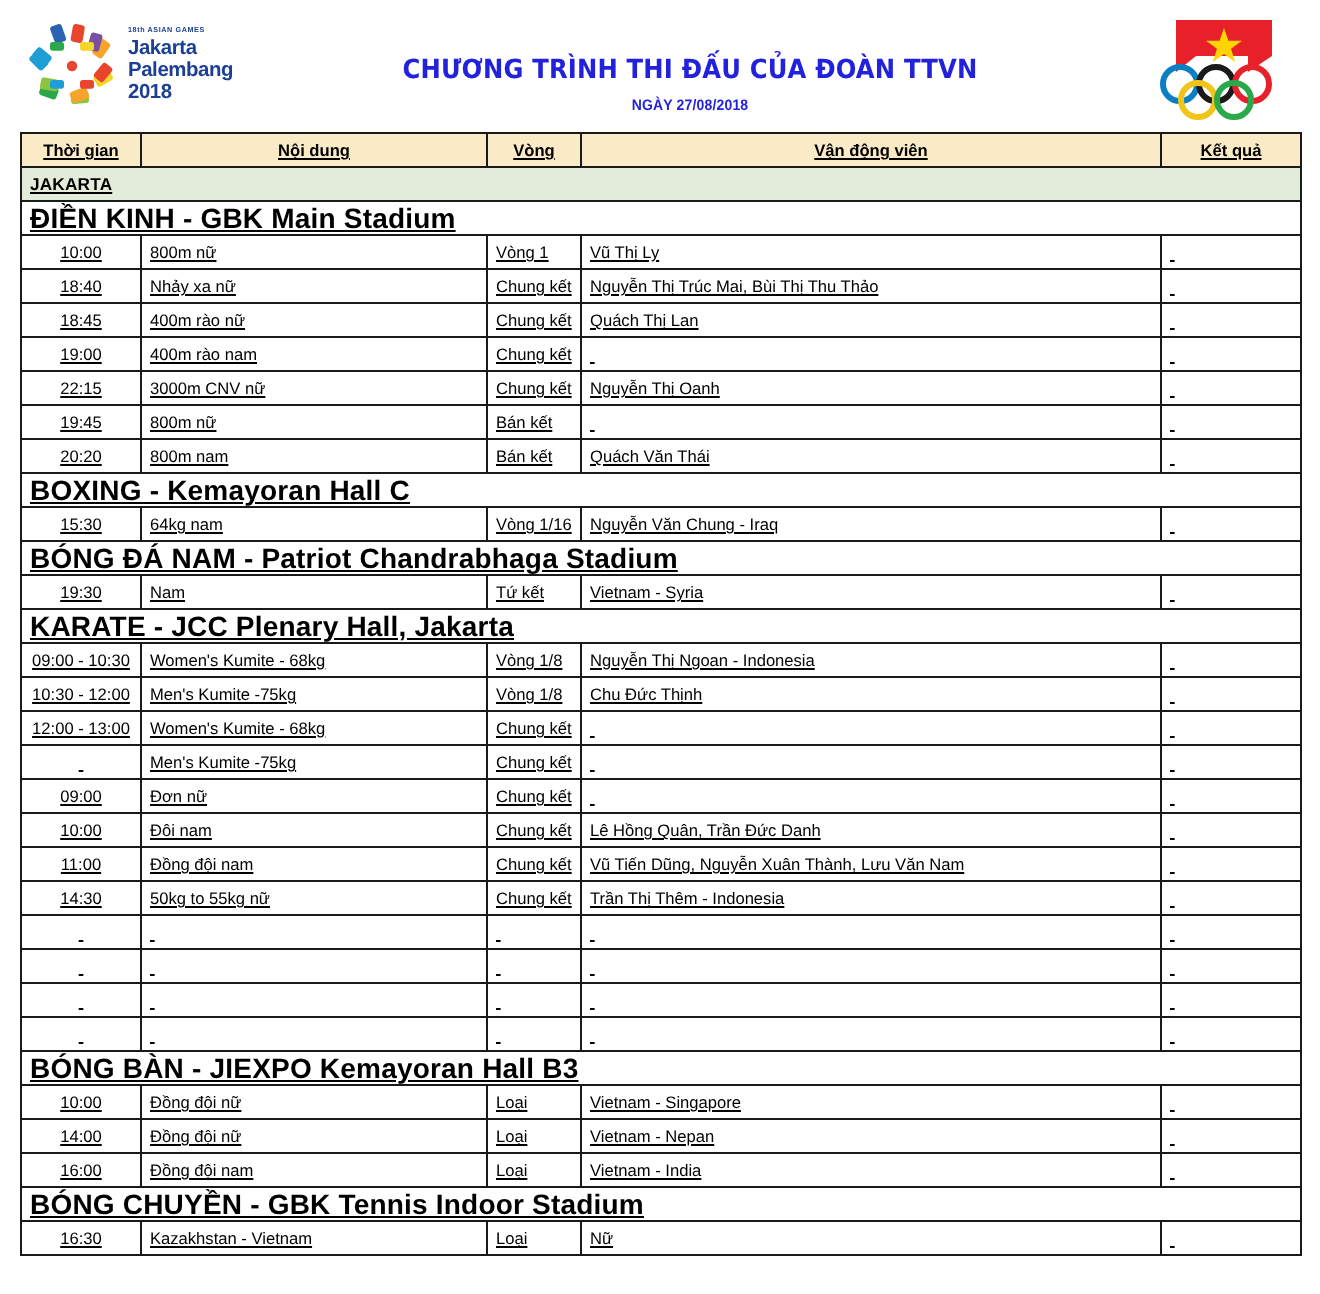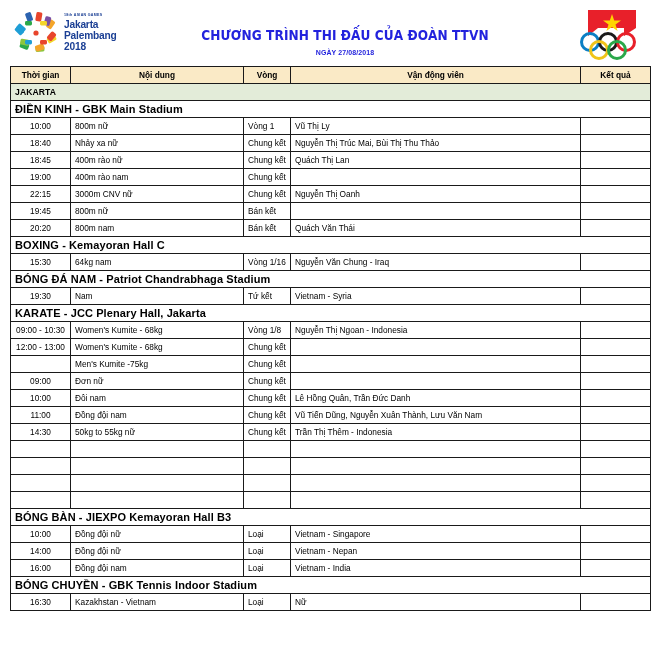--- a/index.html
+++ b/index.html
@@ -93,20 +93,21 @@
     width: 72px;
     height: 54px;
   }
   .logo-right svg { display: block; }
 
   
   .table-wrap {
     padding: 0 10px 16px 10px;
     box-sizing: border-box;
     width: 660px;
+    text-decoration: underline;
   }
   table.sched {
     border-collapse: collapse;
     table-layout: fixed;
     width: 640px;
     border: 1px solid #1a1a1a;
   }
   table.sched td, table.sched th {
     border: 1px solid #1a1a1a;
     font-size: 8.3px;
@@ -132,21 +133,21 @@
 
   tr.region td {
     background: #e3ecd9;
     font-weight: bold;
     font-size: 8.6px;
     letter-spacing: 0.1px;
   }
   tr.sport td {
     background: #ffffff;
     font-weight: bold;
-    font-size: 11px;
+    font-size: 14px;
     letter-spacing: 0.1px;
   }
   td.time   { text-align: center; padding-right: 8px; }
   td.round  { text-align: left; padding-right: 5px; }
   td.event  { text-align: left; }
   td.ath    { text-align: left; }
   td.result { text-align: left; }
   tr.blank td { height: 17px; }
 </style>
 </head>
@@ -309,20 +310,27 @@
           <td colspan="5">KARATE - JCC Plenary Hall, Jakarta</td>
         </tr>
         <tr>
           <td class="time">09:00 - 10:30</td>
           <td class="event">Women's Kumite - 68kg</td>
           <td class="round">Vòng 1/8</td>
           <td class="ath">Nguyễn Thị Ngoan - Indonesia</td>
           <td class="result">&nbsp;</td>
         </tr>
         <tr>
+          <td class="time">10:30 - 12:00</td>
+          <td class="event">Men's Kumite -75kg</td>
+          <td class="round">Vòng 1/8</td>
+          <td class="ath">Chu Đức Thịnh</td>
+          <td class="result">&nbsp;</td>
+        </tr>
+        <tr>
           <td class="time">12:00 - 13:00</td>
           <td class="event">Women's Kumite - 68kg</td>
           <td class="round">Chung kết</td>
           <td class="ath">&nbsp;</td>
           <td class="result">&nbsp;</td>
         </tr>
         <tr>
           <td class="time">&nbsp;</td>
           <td class="event">Men's Kumite -75kg</td>
           <td class="round">Chung kết</td>

